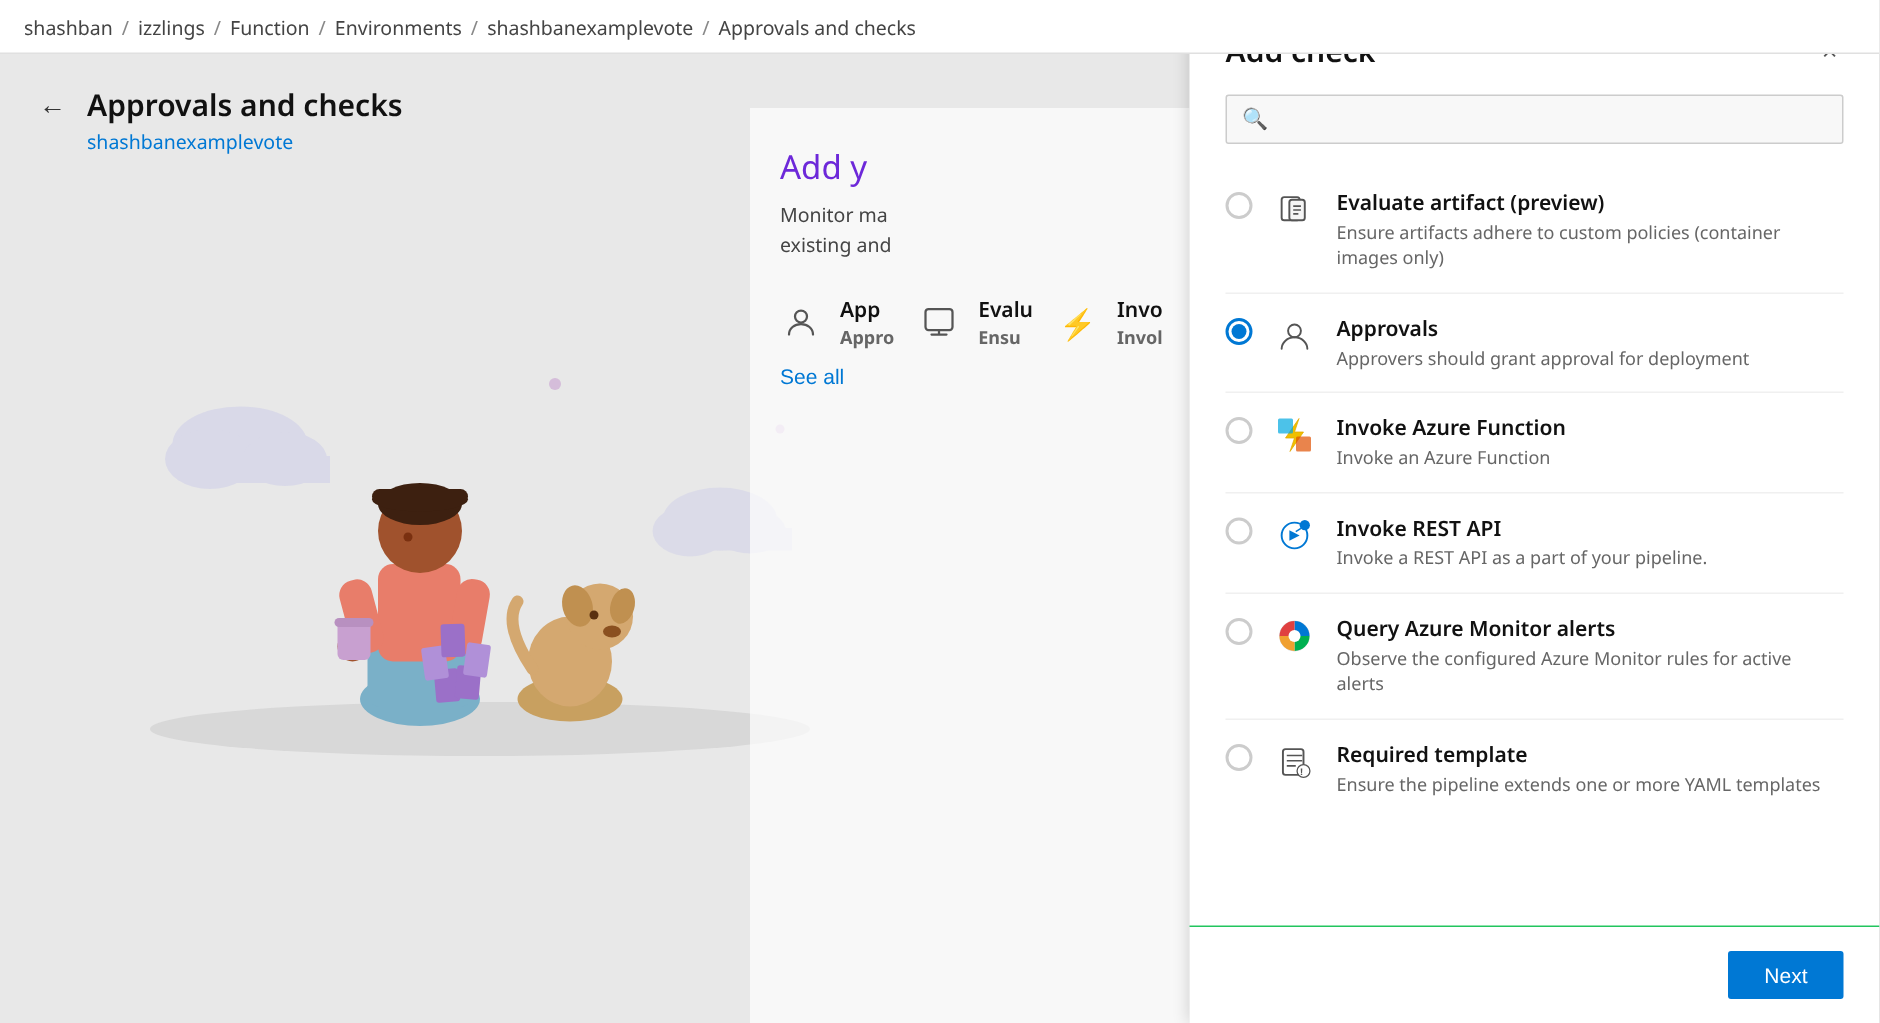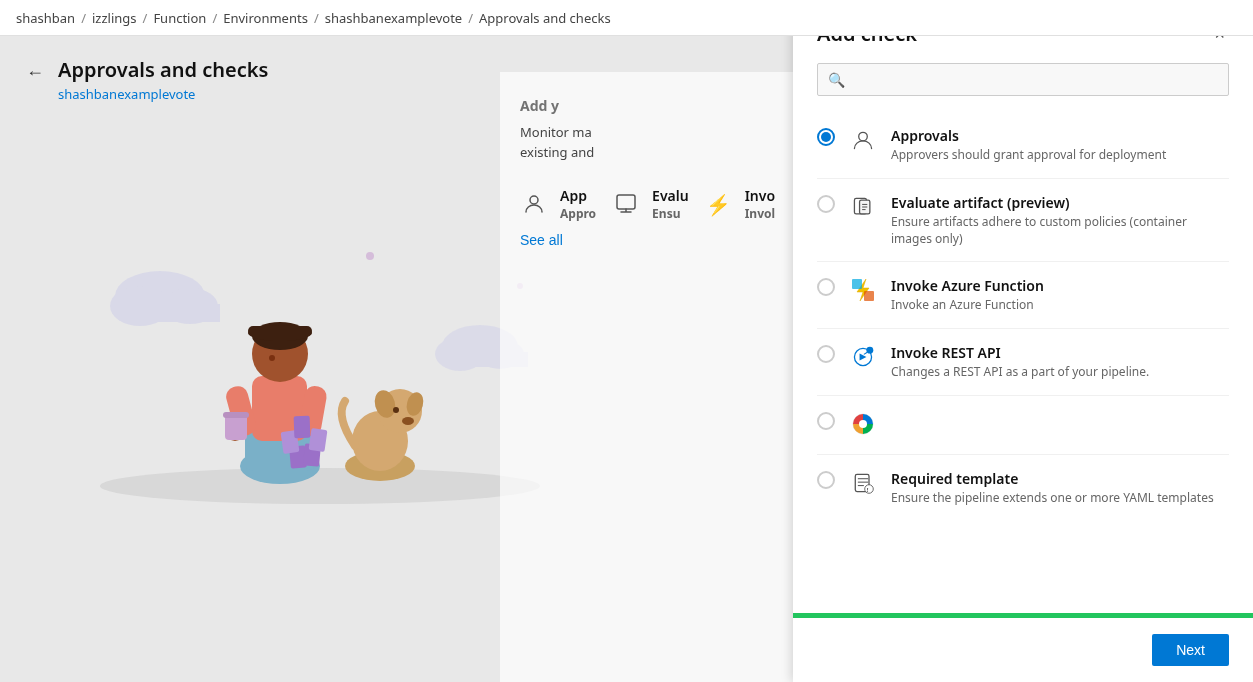--- a/index.html
+++ b/index.html
@@ -83,23 +83,23 @@
     .add-checks-panel {
       position: absolute;
       top: 36px;
       left: 500px;
       right: 460px;
       bottom: 0;
       background: rgba(255,255,255,0.7);
       padding: 24px 20px;
     }
     .add-checks-title {
-      font-size: 14px;
-      font-weight: 700;
-      color: #737373;
+      font-size: 22px;
+      font-weight: 400;
+      color: #6d28d9;
       margin-bottom: 8px;
     }
     .add-checks-desc {
       font-size: 13px;
       color: #444;
       line-height: 1.5;
     }
     .check-list-preview {
       margin-top: 24px;
       display: flex;
@@ -263,21 +263,21 @@
       font-size: 12px;
       color: #666;
       line-height: 1.4;
     }
 
     
     .right-panel-footer {
       padding: 16px 24px;
       display: flex;
       justify-content: flex-end;
-      border-top: 5px solid #22c55e;
+      border-top: 1px solid #22c55e;
     }
     .next-btn {
       background: #0078d4;
       color: #fff;
       border: none;
       padding: 8px 24px;
       font-size: 14px;
       font-weight: 500;
       cursor: pointer;
       border-radius: 2px;
@@ -437,51 +437,51 @@
     <button class="close-btn">×</button>
   </div>
 
   <div class="search-box">
     <span class="search-icon">🔍</span>
   </div>
 
   <div class="check-type-list">
 
     <div class="check-type-item">
-      <div class="radio-btn selected"></div>
-      <div class="check-type-icon icon-person">
-        <svg width="28" height="28" viewBox="0 0 28 28" fill="none">
-          <circle cx="14" cy="10" r="5" stroke="#555" stroke-width="1.5"></circle>
-          <path d="M4 24c0-5 4.5-9 10-9s10 4 10 9" stroke="#555" stroke-width="1.5" stroke-linecap="round"></path>
-        </svg>
-      </div>
-      <div class="check-type-info">
-        <div class="check-type-name">Approvals</div>
-        <div class="check-type-desc">Approvers should grant approval for deployment</div>
-      </div>
-    </div>
-
-    <div class="check-type-item">
       <div class="radio-btn"></div>
       <div class="check-type-icon icon-artifact">
         <svg width="28" height="28" viewBox="0 0 28 28" fill="none">
           <rect x="4" y="4" width="14" height="18" rx="2" stroke="#555" stroke-width="1.5"></rect>
           <rect x="10" y="6" width="12" height="16" rx="2" stroke="#555" stroke-width="1.5" fill="#f5f5f5"></rect>
           <line x1="13" y1="11" x2="19" y2="11" stroke="#555" stroke-width="1.2"></line>
           <line x1="13" y1="14" x2="19" y2="14" stroke="#555" stroke-width="1.2"></line>
           <line x1="13" y1="17" x2="17" y2="17" stroke="#555" stroke-width="1.2"></line>
         </svg>
       </div>
       <div class="check-type-info">
         <div class="check-type-name">Evaluate artifact (preview)</div>
         <div class="check-type-desc">Ensure artifacts adhere to custom policies (container images only)</div>
       </div>
     </div>
 
     <div class="check-type-item">
+      <div class="radio-btn selected"></div>
+      <div class="check-type-icon icon-person">
+        <svg width="28" height="28" viewBox="0 0 28 28" fill="none">
+          <circle cx="14" cy="10" r="5" stroke="#555" stroke-width="1.5"></circle>
+          <path d="M4 24c0-5 4.5-9 10-9s10 4 10 9" stroke="#555" stroke-width="1.5" stroke-linecap="round"></path>
+        </svg>
+      </div>
+      <div class="check-type-info">
+        <div class="check-type-name">Approvals</div>
+        <div class="check-type-desc">Approvers should grant approval for deployment</div>
+      </div>
+    </div>
+
+    <div class="check-type-item">
       <div class="radio-btn"></div>
       <div class="check-type-icon">
 
         <svg width="28" height="28" viewBox="0 0 28 28">
           <polygon points="17,3 8,16 14,16 11,25 20,12 14,12" fill="#f0c000"></polygon>
           <polygon points="17,3 8,16 14,16 11,25 20,12 14,12" fill="none" stroke="#e0a800" stroke-width="0.5"></polygon>
           <rect x="3" y="3" width="10" height="10" rx="1" fill="#00a8e0" opacity="0.7"></rect>
           <rect x="15" y="15" width="10" height="10" rx="1" fill="#e05000" opacity="0.7"></rect>
         </svg>
       </div>
@@ -496,36 +496,40 @@
       <div class="check-type-icon icon-rest">
         <svg width="28" height="28" viewBox="0 0 28 28" fill="none">
           <circle cx="14" cy="14" r="10" stroke="#0078d4" stroke-width="1.5"></circle>
           <path d="M10 10 L18 14 L10 18 Z" fill="#0078d4"></path>
           <circle cx="22" cy="6" r="4" fill="#0078d4"></circle>
           <path d="M19 8.5 L15 11" stroke="#0078d4" stroke-width="1.2"></path>
         </svg>
       </div>
       <div class="check-type-info">
         <div class="check-type-name">Invoke REST API</div>
-        <div class="check-type-desc">Changes a REST API as a part of your pipeline.</div>
+        <div class="check-type-desc">Invoke a REST API as a part of your pipeline.</div>
       </div>
     </div>
 
     <div class="check-type-item">
       <div class="radio-btn"></div>
       <div class="check-type-icon">
 
         <svg width="28" height="28" viewBox="0 0 28 28">
           <circle cx="14" cy="14" r="10" fill="#f0f0f0" stroke="#ccc" stroke-width="0.5"></circle>
           <path d="M14 14 L14 4 A10 10 0 0 1 24 14 Z" fill="#0078d4"></path>
           <path d="M14 14 L24 14 A10 10 0 0 1 14 24 Z" fill="#00b050"></path>
           <path d="M14 14 L14 24 A10 10 0 0 1 4 14 Z" fill="#f0a030"></path>
           <path d="M14 14 L4 14 A10 10 0 0 1 14 4 Z" fill="#e04040"></path>
           <circle cx="14" cy="14" r="4" fill="white"></circle>
         </svg>
+      </div>
+      <div class="check-type-info">
+        <div class="check-type-name">Query Azure Monitor alerts</div>
+        <div class="check-type-desc">Observe the configured Azure Monitor rules for active alerts</div>
       </div>
     </div>
 
     <div class="check-type-item">
       <div class="radio-btn"></div>
       <div class="check-type-icon icon-template">
         <svg width="28" height="28" viewBox="0 0 28 28" fill="none">
           <rect x="5" y="4" width="16" height="20" rx="2" stroke="#555" stroke-width="1.5"></rect>
           <line x1="8" y1="9" x2="20" y2="9" stroke="#555" stroke-width="1.2"></line>
           <line x1="8" y1="13" x2="20" y2="13" stroke="#555" stroke-width="1.2"></line>

